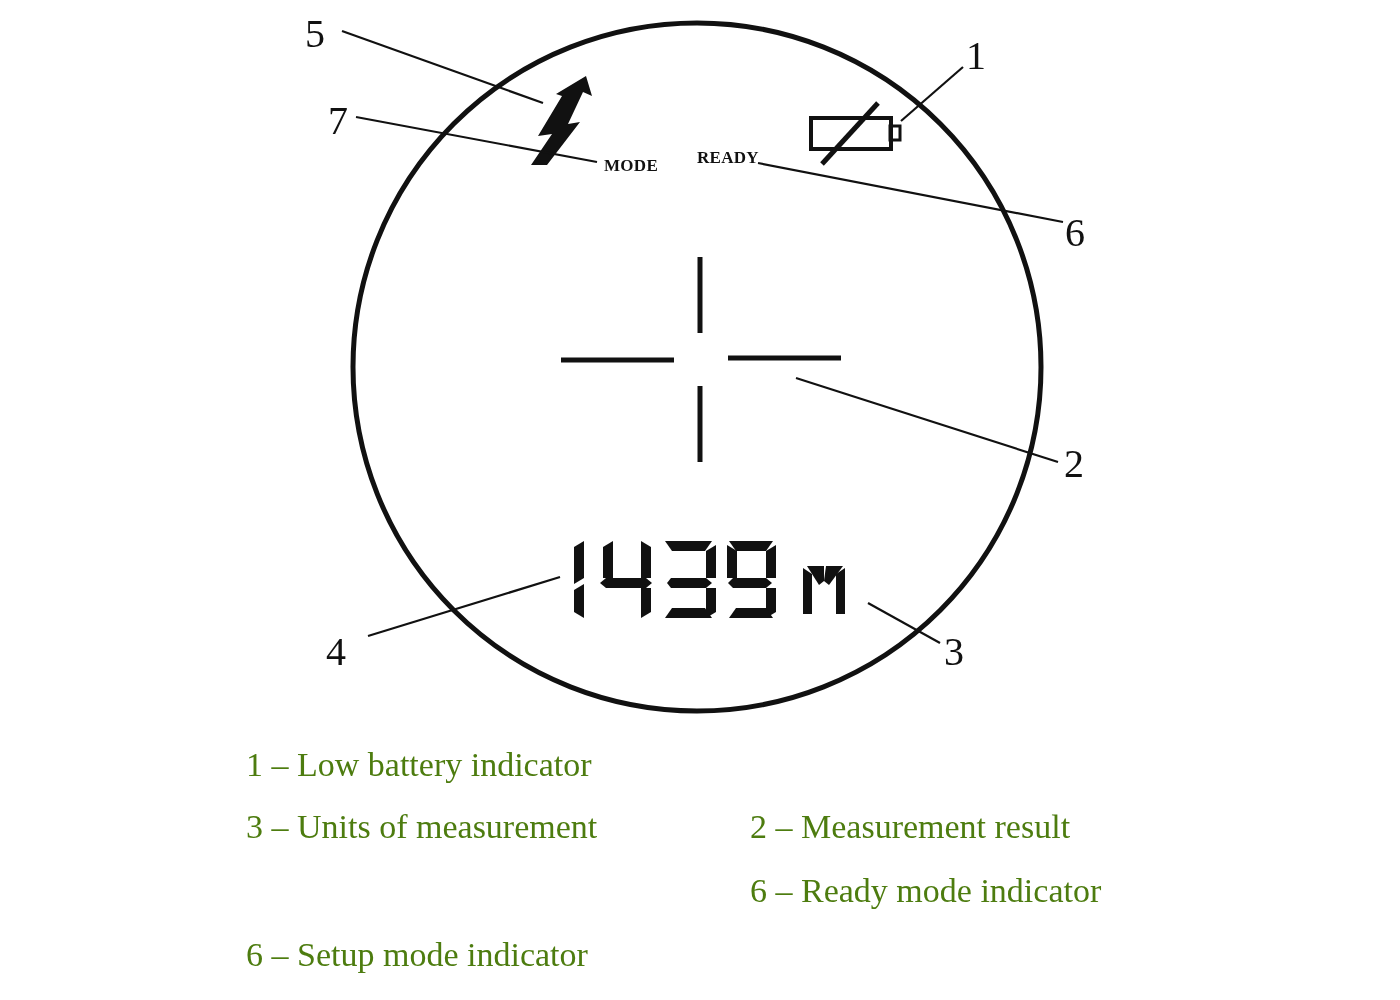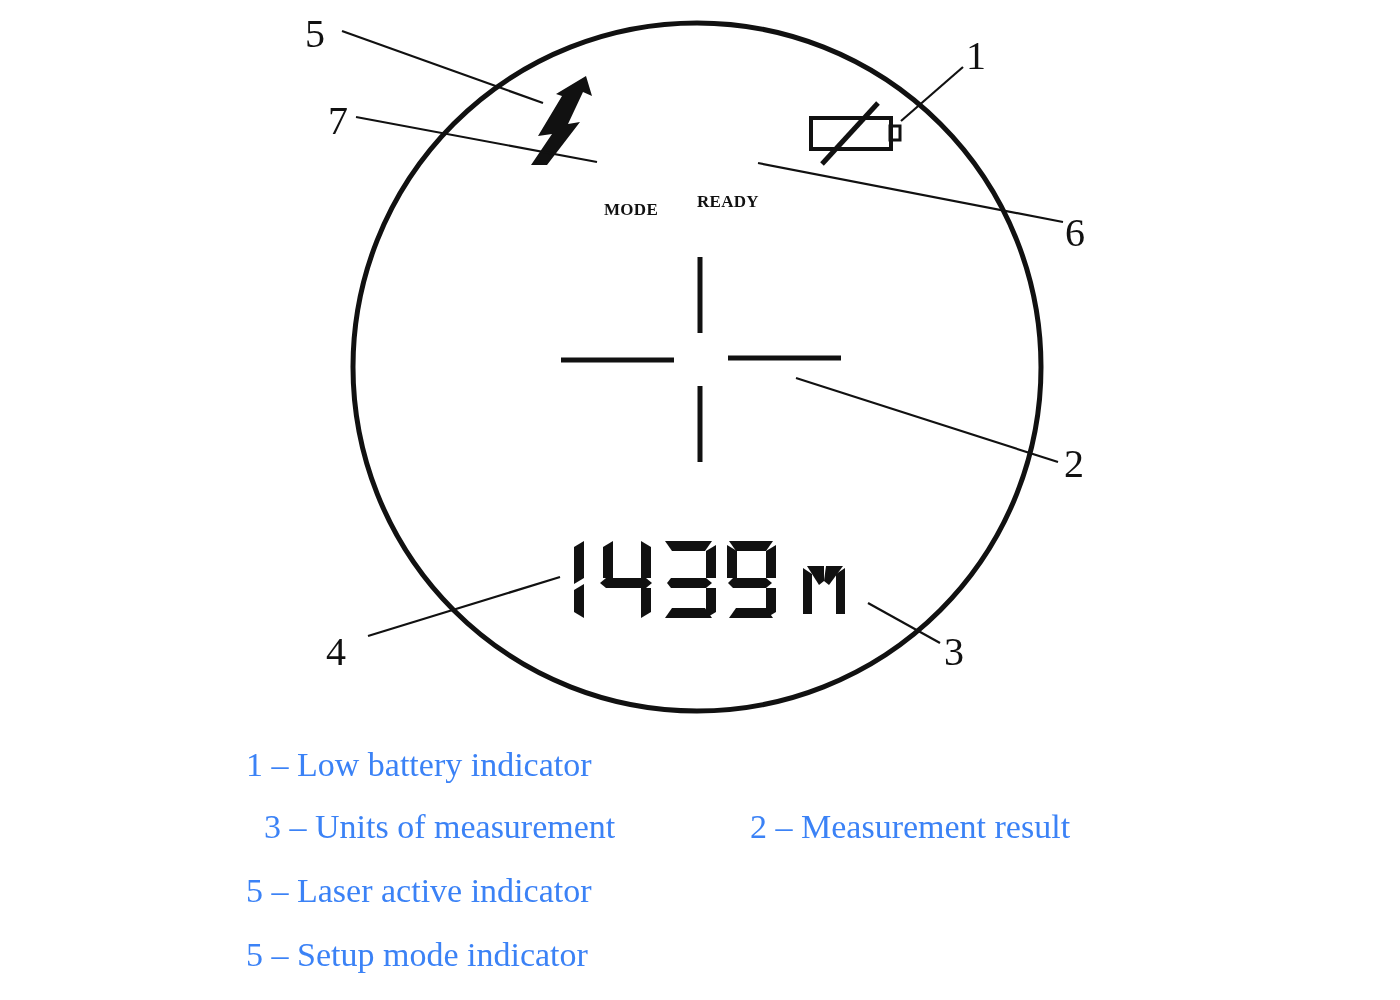--- a/index.html
+++ b/index.html
@@ -1,21 +1,21 @@
 <!DOCTYPE html>
 <html><head>
   <meta charset="utf-8">
   <style>
     html, body { margin: 0; padding: 0; background: #ffffff; }
     body { width: 1400px; height: 1000px; position: relative; overflow: hidden; font-family: "Liberation Serif", serif; color: #111; }
     .diagram { position: absolute; left: 0; top: 0; width: 1400px; height: 720px; }
     .callout-num { position: absolute; font-family: "Liberation Serif", serif; font-size: 40px; line-height: 1; color: #111; }
-    .lcd-label { position: absolute; font-family: "Liberation Serif", serif; font-weight: bold; font-size: 17px; letter-spacing: 0.3px; color: #111; margin-top: 44px; }
+    .lcd-label { position: absolute; font-family: "Liberation Serif", serif; font-weight: bold; font-size: 17px; letter-spacing: 0.3px; color: #111; }
     .legend { position: absolute; left: 0; top: 720px; width: 1400px; height: 280px; }
-    .legend-item { position: absolute; font-family: "Liberation Serif", serif; font-size: 34px; line-height: 1; color: #3b82f6; white-space: nowrap; }
+    .legend-item { position: absolute; font-family: "Liberation Serif", serif; font-size: 34px; line-height: 1; color: #4d7c0f; white-space: nowrap; }
     .reticle-glyph { display: inline-block; position: relative; width: 30px; height: 30px; vertical-align: -4px; }
     .reticle-glyph .h1, .reticle-glyph .h2 { position: absolute; top: 13px; width: 10px; height: 3px; background: #111; }
     .reticle-glyph .h1 { left: 0; } .reticle-glyph .h2 { right: 0; }
     .reticle-glyph .v1, .reticle-glyph .v2 { position: absolute; left: 13px; width: 3px; height: 10px; background: #111; }
     .reticle-glyph .v1 { top: 0; } .reticle-glyph .v2 { bottom: 0; }
   </style>
 </head>
 <body>
 
 <div class="diagram">
@@ -91,17 +91,17 @@
   <span class="callout-num" style="left:1064px; top:444px;">2</span>
   <span class="callout-num" style="left:944px; top:632px;">3</span>
   <span class="callout-num" style="left:326px; top:632px;">4</span>
   <span class="callout-num" style="left:305px; top:14px;">5</span>
   <span class="callout-num" style="left:1065px; top:213px;">6</span>
   <span class="callout-num" style="left:328px; top:101px;">7</span>
 </div>
 
 <div class="legend">
   <div class="legend-item" style="left:246px; top:28px;">1 – Low battery indicator</div>
-  <div class="legend-item" style="left:246px; top:90px;margin-left:18px;">3 – Units of measurement</div>
+  <div class="legend-item" style="left:246px; top:90px;">3 – Units of measurement</div>
   <div class="legend-item" style="left:750px; top:90px;">2 – Measurement result</div>
-  <div class="legend-item" style="left:246px; top:154px;">5 – Laser active indicator</div>
-  <div class="legend-item" style="left:246px; top:218px;">5 – Setup mode indicator</div>
+  <div class="legend-item" style="left:750px; top:154px;">6 – Ready mode indicator</div>
+  <div class="legend-item" style="left:246px; top:218px;">6 – Setup mode indicator</div>
 </div>
 
 </body></html>

